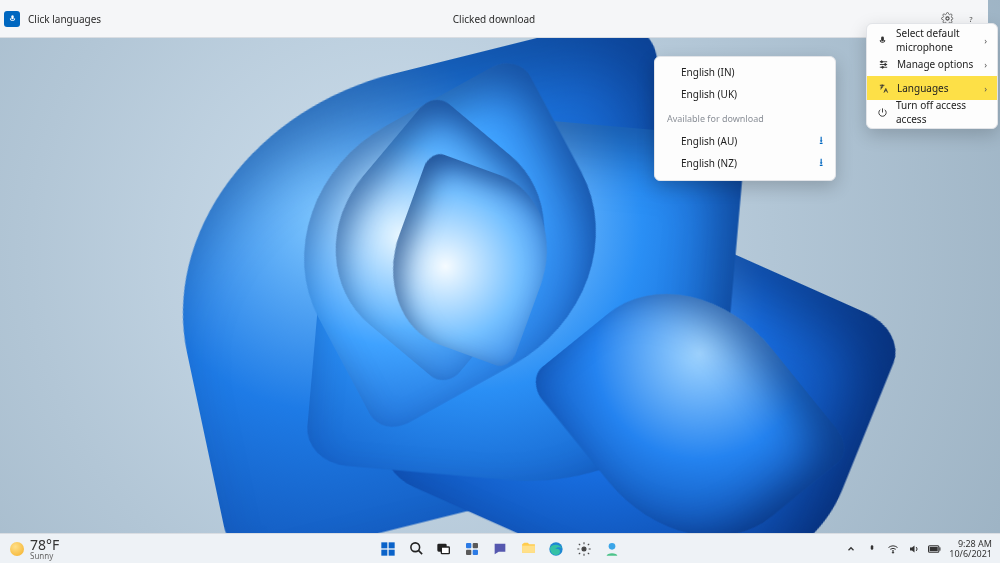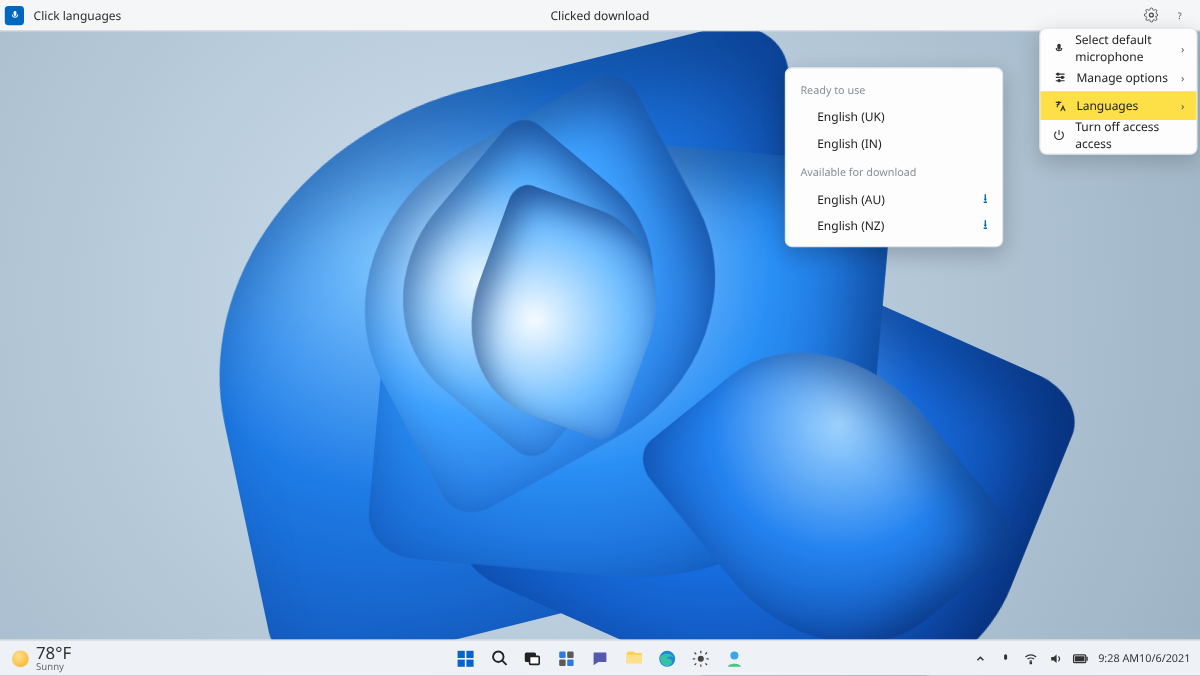--- a/index.html
+++ b/index.html
@@ -11,21 +11,21 @@
   .petal { position: absolute; border-radius: 50% 10% 50% 10%; filter: blur(.3px); }
   .p1 { width: 520px; height: 440px; left: 180px; top: 70px; background: radial-gradient(circle at 32% 28%, #7fc7ff 0%, #1e7be6 40%, #0a3f9e 100%); transform: rotate(-18deg) skew(-6deg,4deg); box-shadow: -30px 40px 60px rgba(0,30,80,.35) inset; }
   .p2 { width: 410px; height: 360px; left: 320px; top: 120px; background: radial-gradient(circle at 36% 30%, #a9daff 0%, #2a8ff5 46%, #0847b0 100%); transform: rotate(10deg) skew(5deg,-5deg); box-shadow: -20px 30px 50px rgba(0,20,70,.4) inset; }
   .p3 { width: 300px; height: 270px; left: 300px; top: 110px; background: radial-gradient(circle at 38% 32%, #d6f0ff 0%, #3fa2ff 48%, #0f59c6 100%); transform: rotate(-32deg) skew(-4deg,3deg); box-shadow: -15px 20px 40px rgba(0,20,70,.4) inset; }
   .p4 { width: 220px; height: 200px; left: 330px; top: 140px; background: radial-gradient(circle at 40% 34%, #e9f7ff 0%, #58b1ff 50%, #1566d2 100%); transform: rotate(-50deg); box-shadow: -10px 15px 30px rgba(0,20,70,.45) inset; }
   .p5 { width: 440px; height: 340px; left: 420px; top: 230px; background: radial-gradient(circle at 30% 26%, #78c3ff 0%, #186fe2 44%, #052d7c 100%); transform: rotate(30deg) skew(8deg,-6deg); box-shadow: -25px 35px 55px rgba(0,20,70,.4) inset; }
   .p6 { width: 260px; height: 210px; left: 560px; top: 310px; background: radial-gradient(circle at 34% 28%, #9fd4ff 0%, #2483f0 46%, #063a96 100%); transform: rotate(55deg) skew(4deg,-4deg); box-shadow: -15px 22px 40px rgba(0,20,70,.45) inset; }
   .p7 { width: 180px; height: 150px; left: 380px; top: 185px; background: radial-gradient(circle at 42% 36%, #f5fbff 0%, #75c0ff 52%, #1d74e0 100%); transform: rotate(-70deg); box-shadow: -8px 12px 24px rgba(0,20,70,.5) inset; }
 
   
-  .va-bar { position: absolute; top: 0; left: 0; right: 0; height: 26px; background: #f5f6f8; border-bottom: 1px solid #d9dde2; display: flex; align-items: center; font-size: 10px; color: #2b2b2b; z-index: 50; }
+  .va-bar { position: absolute; top: 0; left: 0; right: 12px; height: 38px; background: #f5f6f8; border-bottom: 1px solid #d9dde2; display: flex; align-items: center; font-size: 10px; color: #2b2b2b; z-index: 50; }
   .va-left { display: flex; align-items: center; gap: 8px; padding-left: 4px; }
   .mic-badge { width: 16px; height: 16px; background: #0067c0; border-radius: 3px; display: flex; align-items: center; justify-content: center; }
   .mic-badge svg, .ico svg { display: block; }
   .va-center { position: absolute; left: 50%; transform: translateX(-50%); font-weight: 400; }
   .va-right { margin-left: auto; display: flex; align-items: center; gap: 10px; padding-right: 10px; color: #4a4a4a; }
   .ico { width: 14px; height: 14px; display: flex; align-items: center; justify-content: center; cursor: pointer; }
 
   
   .settings-menu { position: absolute; top: 23px; right: 2px; width: 132px; background: #fdfdfd; border: 1px solid #e2e4e8; border-radius: 6px; box-shadow: 0 6px 18px rgba(0,0,0,.18); padding: 4px 0; z-index: 60; }
   .sm-item { display: flex; align-items: center; padding: 0 10px; height: 24px; font-size: 10px; color: #222; cursor: pointer; gap: 8px; }
@@ -46,21 +46,21 @@
   .sun { width: 14px; height: 14px; border-radius: 50%; background: radial-gradient(circle at 38% 34%, #ffe08a 0%, #f6b93b 80%); }
   .weather-col { display: flex; flex-direction: column; line-height: 1; }
   .weather-col .temp { font-size: 14px; }
   .weather-col .cond { font-size: 8px; color: #666; }
 
   .tb-center { position: absolute; left: 50%; transform: translateX(-50%); display: flex; align-items: center; gap: 8px; }
   .tb-icon { width: 20px; height: 20px; display: flex; align-items: center; justify-content: center; border-radius: 3px; cursor: pointer; }
 
   .tb-right { margin-left: auto; display: flex; align-items: center; gap: 8px; padding-right: 8px; font-size: 9px; color: #333; }
   .sys-ico { width: 13px; height: 13px; display: flex; align-items: center; justify-content: center; color: #3a3a3a; cursor:pointer;}
-  .clock-col { display: flex; align-items: flex-end; line-height: 1.05; font-size: 9px; }
+  .clock-col { display: flex; flex-direction: column; align-items: flex-end; line-height: 1.05; font-size: 9px; }
 </style>
 </head>
 <body>
 
 <div class="wallpaper">
   <div class="petal p1"></div>
     <div class="petal p5"></div>
     <div class="petal p2"></div>
   <div class="petal p6"></div>
     <div class="petal p3"></div>
@@ -133,26 +133,25 @@
         <svg width="11" height="11" viewBox="0 0 24 24" fill="none" stroke="#333" stroke-width="2">
           <path d="M12 3v9"></path>
           <path d="M7 6a8 8 0 1 0 10 0"></path>
         </svg>
       </span>
     <span>Turn off access access</span>
   </div>
 </div>
 
 <div class="lang-menu">
-  <div class="lm-header">Ready to use</div>
+  <div class="lm-item">
+      <span>English (IN)</span>
+    </div>
   <div class="lm-item">
       <span>English (UK)</span>
-    </div>
-  <div class="lm-item">
-      <span>English (IN)</span>
     </div>
   <div class="lm-header">Available for download</div>
   <div class="lm-item">
       <span>English (AU)</span>
       <span class="dl">⭳</span>
     </div>
   <div class="lm-item">
       <span>English (NZ)</span>
       <span class="dl">⭳</span>
     </div>

